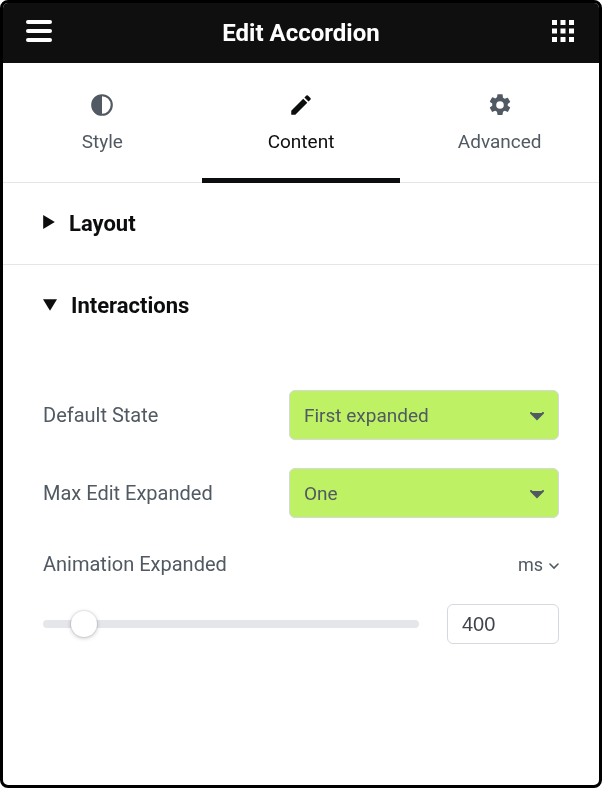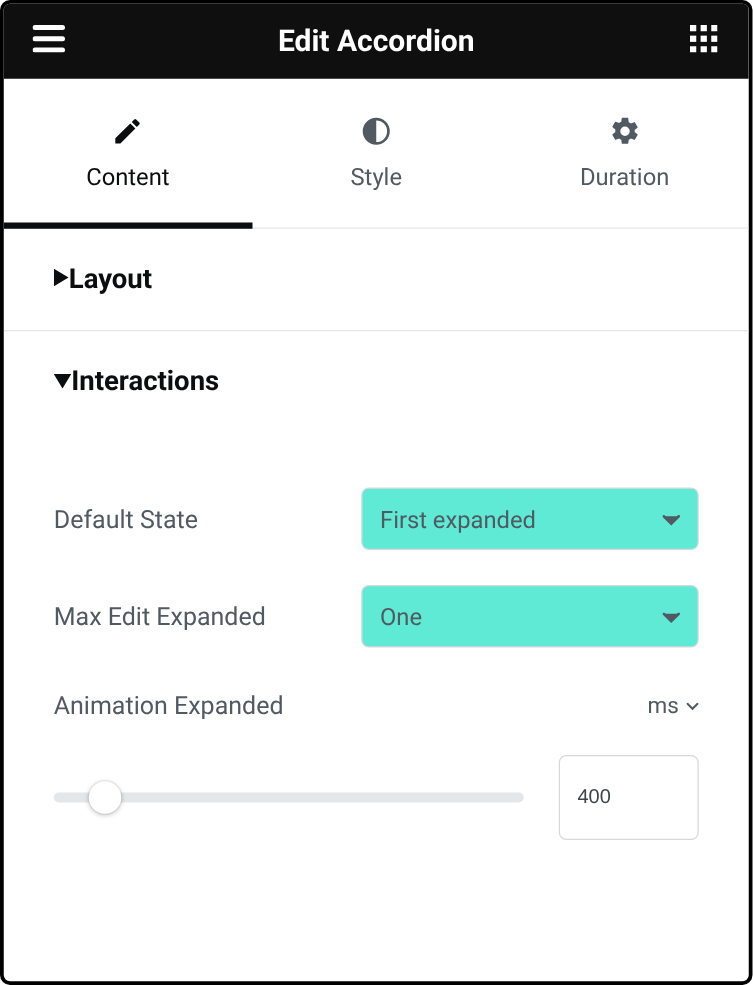--- a/index.html
+++ b/index.html
@@ -43,20 +43,21 @@
     height: 5px;
     background: #0c0d0e;
   }
   .tab .tab-icon svg { display:block; }
 
   .panel { padding: 0; }
 
   .section-header {
     display: flex;
     align-items: center;
+    gap: 14px;
     padding: 28px 40px;
     cursor: pointer;
   }
   .section-header .label { font-size: 22px; font-weight: 700; color: #0c0d0e; }
   .section-divider { height: 1px; background: #e4e6ea; }
 
   .section-body { padding: 16px 40px 30px 40px; }
 
   .row {
     display: flex;
@@ -65,21 +66,21 @@
     margin-top: 28px;
     text-align: right;
   }
   .row .field-label { font-size: 20px; color: #515962; }
 
   .select {
     width: 270px;
     height: 50px;
     border: 1px solid #d5d8dc;
     border-radius: 6px;
-    background: #5eead4;
+    background: #bef264;
     display: flex;
     align-items: center;
     justify-content: space-between;
     padding: 0 14px;
     cursor: pointer;
     font-size: 19px;
     color: #515962;
   }
 
   .unit-row { margin-top: 34px; }
@@ -109,24 +110,24 @@
   .slider-thumb {
     position: absolute;
     top: 50%; transform: translate(-50%, -50%);
     width: 26px; height: 26px;
     background: #fff;
     border-radius: 50%;
     box-shadow: 0 1px 4px rgba(0,0,0,0.25), 0 0 0 1px rgba(0,0,0,0.05);
   }
   .num-input {
     width: 112px;
-    height: 68px;
+    height: 40px;
     border: 1px solid #d5d8dc;
     border-radius: 6px;
-    font-size: 16px;
+    font-size: 20px;
     color: #3f444b;
     padding: 0 14px;
     outline: none;
   }
 </style>
 </head>
 <body>
 
 <div class="header">
   <div class="icon-btn">
@@ -150,43 +151,43 @@
           <rect x="17" y="8.5" width="5" height="5" fill="#fff"></rect>
         <rect x="0" y="17" width="5" height="5" fill="#fff"></rect>
           <rect x="8.5" y="17" width="5" height="5" fill="#fff"></rect>
           <rect x="17" y="17" width="5" height="5" fill="#fff"></rect>
       </svg>
     </span>
   </div>
 </div>
 
 <div class="tabs">
+  <div class="tab">
+    <span class="tab-icon">
+      <svg width="26" height="26" viewBox="0 0 24 24">
+          <path fill="#515962" d="M12 2a10 10 0 1 0 0 20 10 10 0 0 0 0-20zm0 18V4a8 8 0 0 1 0 16z"></path>
+        </svg>
+    </span>
+    <span>Style</span>
+  </div>
   <div class="tab active">
     <span class="tab-icon">
       <svg width="26" height="26" viewBox="0 0 24 24">
           <path fill="#0c0d0e" d="M3 17.25V21h3.75L17.81 9.94l-3.75-3.75L3 17.25zM20.71 7.04a1 1 0 0 0 0-1.41l-2.34-2.34a1 1 0 0 0-1.41 0l-1.83 1.83 3.75 3.75 1.83-1.83z"></path>
         </svg>
     </span>
     <span>Content</span>
   </div>
   <div class="tab">
     <span class="tab-icon">
       <svg width="26" height="26" viewBox="0 0 24 24">
-          <path fill="#515962" d="M12 2a10 10 0 1 0 0 20 10 10 0 0 0 0-20zm0 18V4a8 8 0 0 1 0 16z"></path>
-        </svg>
-    </span>
-    <span>Style</span>
-  </div>
-  <div class="tab">
-    <span class="tab-icon">
-      <svg width="26" height="26" viewBox="0 0 24 24">
           <path fill="#515962" d="M19.14 12.94a7.49 7.49 0 0 0 .05-.94 7.49 7.49 0 0 0-.05-.94l2.03-1.58a.5.5 0 0 0 .12-.64l-1.92-3.32a.5.5 0 0 0-.6-.22l-2.39.96a7.03 7.03 0 0 0-1.62-.94l-.36-2.54A.5.5 0 0 0 13.9 2h-3.8a.5.5 0 0 0-.5.42l-.36 2.54c-.58.24-1.12.55-1.62.94l-2.39-.96a.5.5 0 0 0-.6.22L2.71 8.48a.5.5 0 0 0 .12.64l2.03 1.58a7.49 7.49 0 0 0-.05.94c0 .32.02.63.05.94l-2.03 1.58a.5.5 0 0 0-.12.64l1.92 3.32c.13.22.39.31.6.22l2.39-.96c.5.39 1.04.7 1.62.94l.36 2.54a.5.5 0 0 0 .5.42h3.8a.5.5 0 0 0 .5-.42l.36-2.54c.58-.24 1.12-.55 1.62-.94l2.39.96c.21.09.47 0 .6-.22l1.92-3.32a.5.5 0 0 0-.12-.64l-2.03-1.58zM12 15.5A3.5 3.5 0 1 1 12 8.5a3.5 3.5 0 0 1 0 7z"></path>
         </svg>
     </span>
-    <span>Duration</span>
+    <span>Advanced</span>
   </div>
 </div>
 
 <div class="panel">
 
   <div class="section-header">
     <span>
       <svg width="12" height="14" viewBox="0 0 10 12">
           <path fill="#0c0d0e" d="M0 0l10 6-10 6z"></path>
         </svg>

